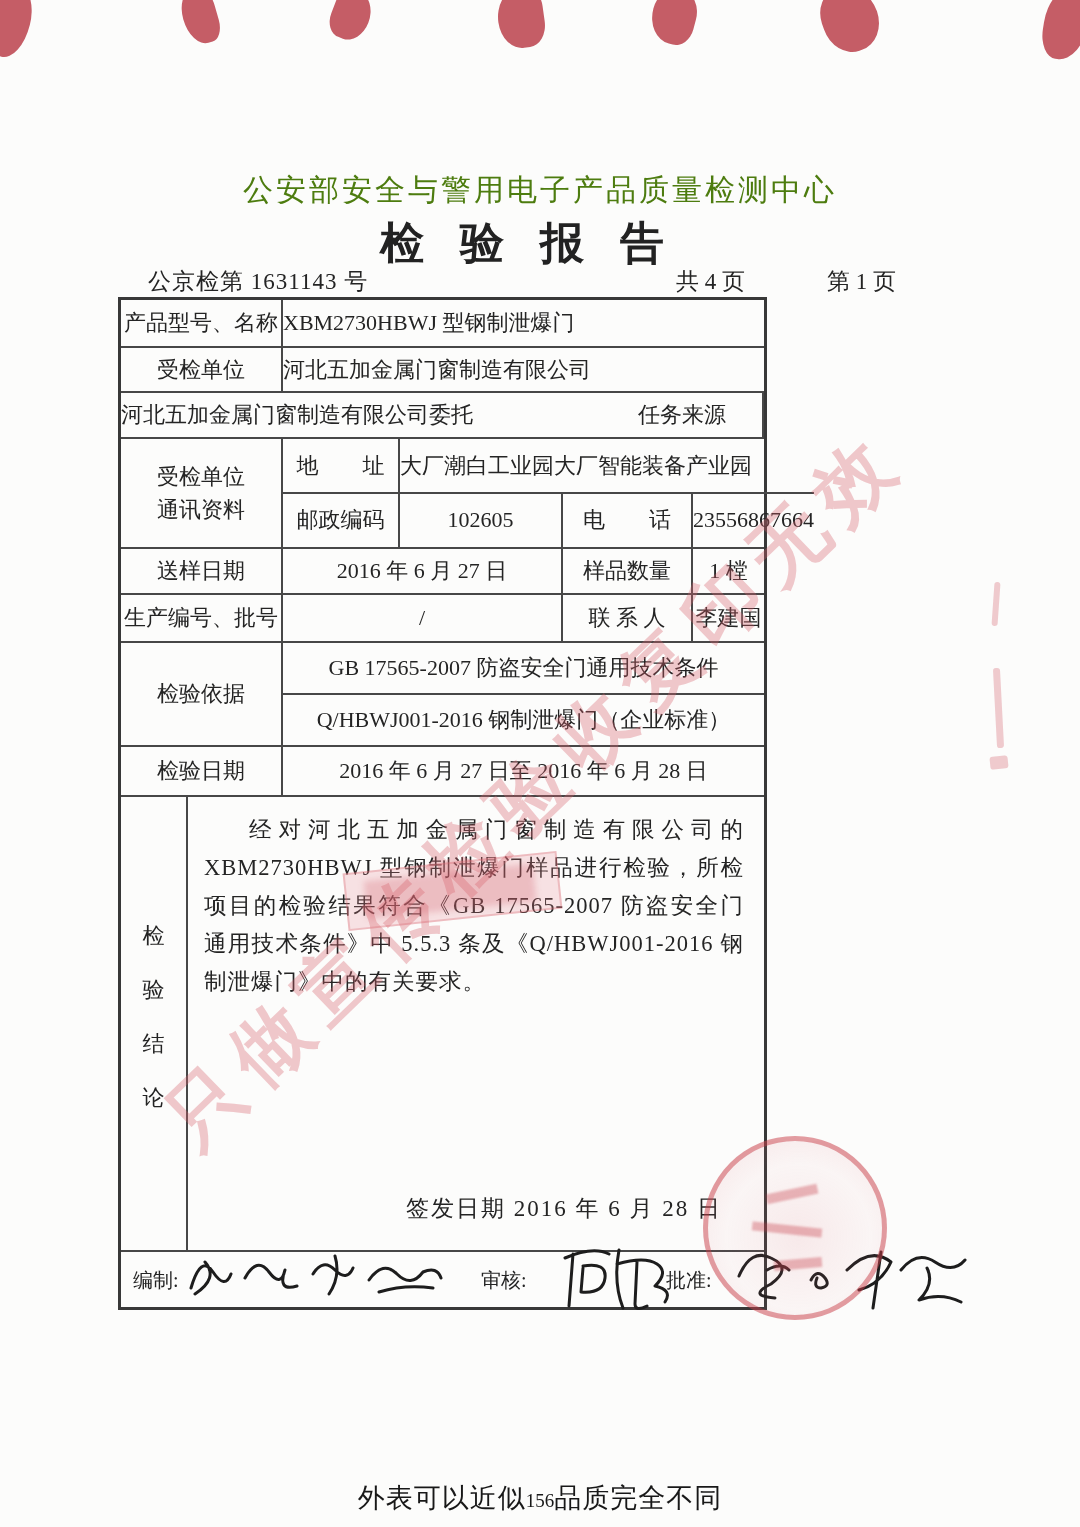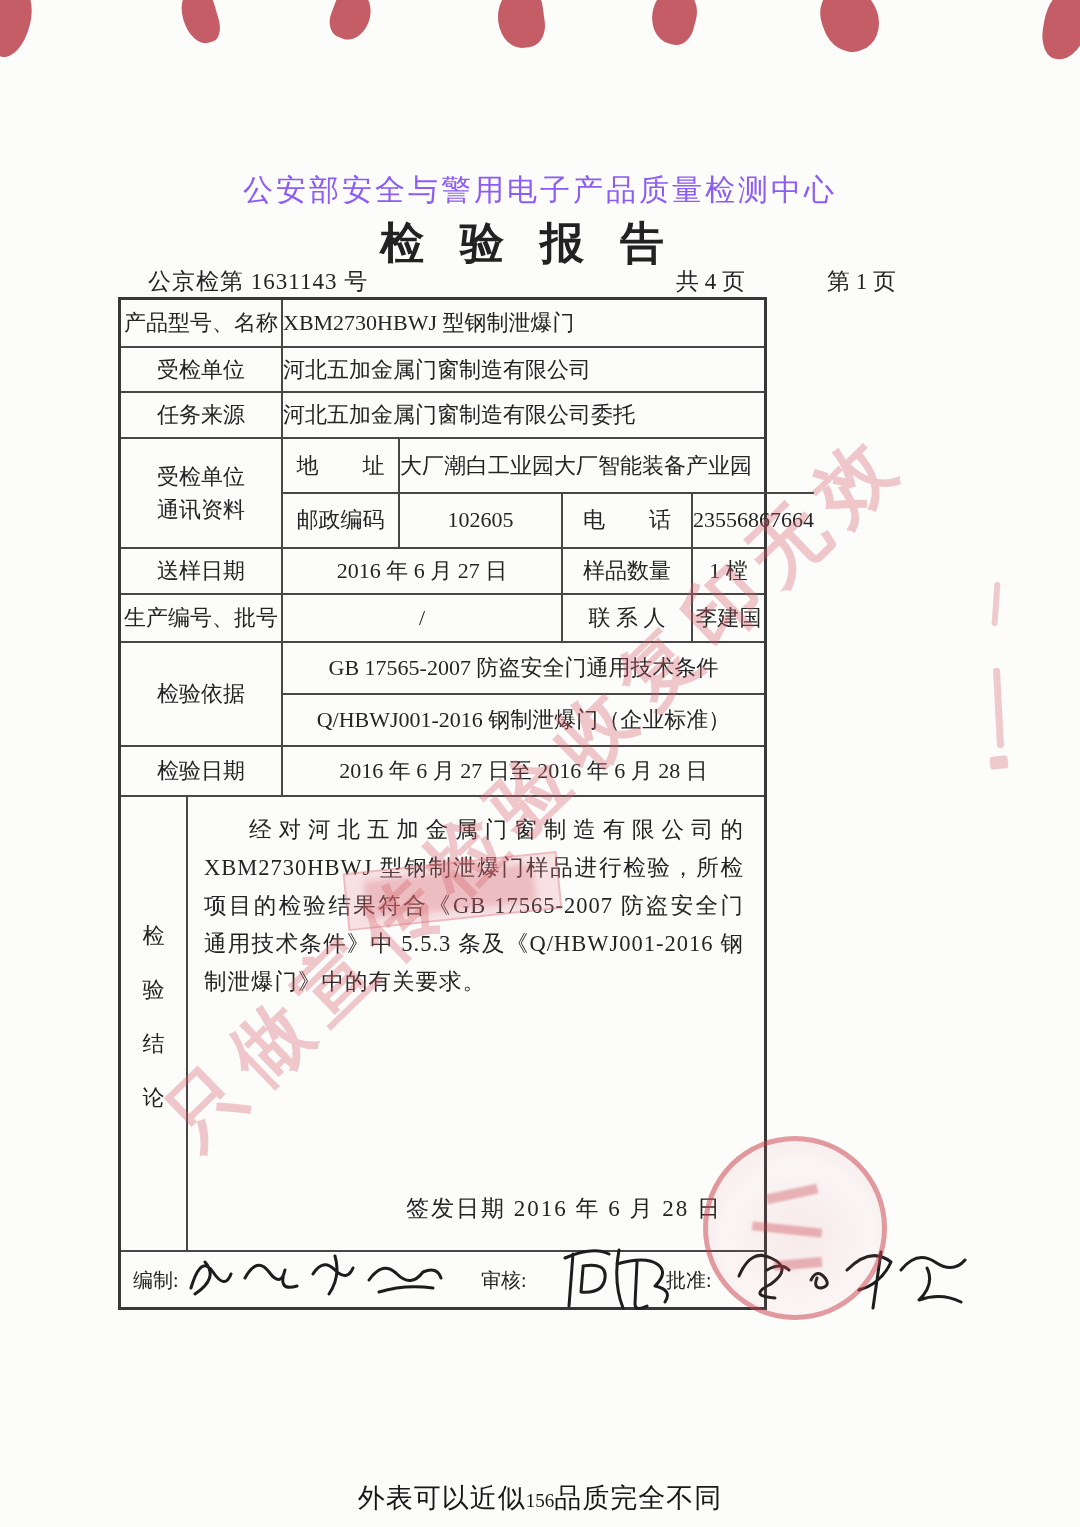--- a/index.html
+++ b/index.html
@@ -14,21 +14,21 @@
   body{
     position:relative;
     background:#fcfcfb;
     font-family:"Liberation Serif","DejaVu Serif",serif;
     color:var(--ink);
     overflow:hidden;
   }
   .abs{position:absolute;}
 
   
-  .org-title{top:170px;left:0;width:100%;text-align:center;font-size:30px;letter-spacing:3px;color:#8b5cf6;}
+  .org-title{top:170px;left:0;width:100%;text-align:center;font-size:30px;letter-spacing:3px;color:#4d7c0f;}
   .report-title{top:214px;left:0;width:100%;text-align:center;font-size:44px;font-weight:bold;letter-spacing:36px;color:#222;}
   .report-no{top:266px;left:148px;font-size:23px;letter-spacing:1px;}
   .pages{top:266px;left:676px;width:220px;display:flex;justify-content:space-between;font-size:23px;}
 
   
   .report-table{
     top:297px;left:118px;width:649px;height:1013px;
     border:3px solid var(--line-dark);
     display:flex;flex-direction:column;
     background:transparent;
@@ -121,22 +121,22 @@
     <div class="cell c-label b-r">产品型号、名称</div>
     <div class="cell flex1 value-left">XBM2730HBWJ 型钢制泄爆门</div>
   </div>
 
   <div class="row h-unit">
     <div class="cell c-label b-r">受检单位</div>
     <div class="cell flex1 value-left">河北五加金属门窗制造有限公司</div>
   </div>
 
   <div class="row h-task">
+    <div class="cell flex1 value-left">河北五加金属门窗制造有限公司委托</div>
     <div class="cell c-label b-r">任务来源</div>
-    <div class="cell flex1 value-left">河北五加金属门窗制造有限公司委托</div>
   </div>
 
   <div class="row h-contact">
     <div class="cell c-label b-r two-line">
       <span>受检单位</span>
       <span>通讯资料</span>
     </div>
     <div class="subcol">
       <div class="subrow">
         <div class="cell c-addr b-r">地　　址</div>

